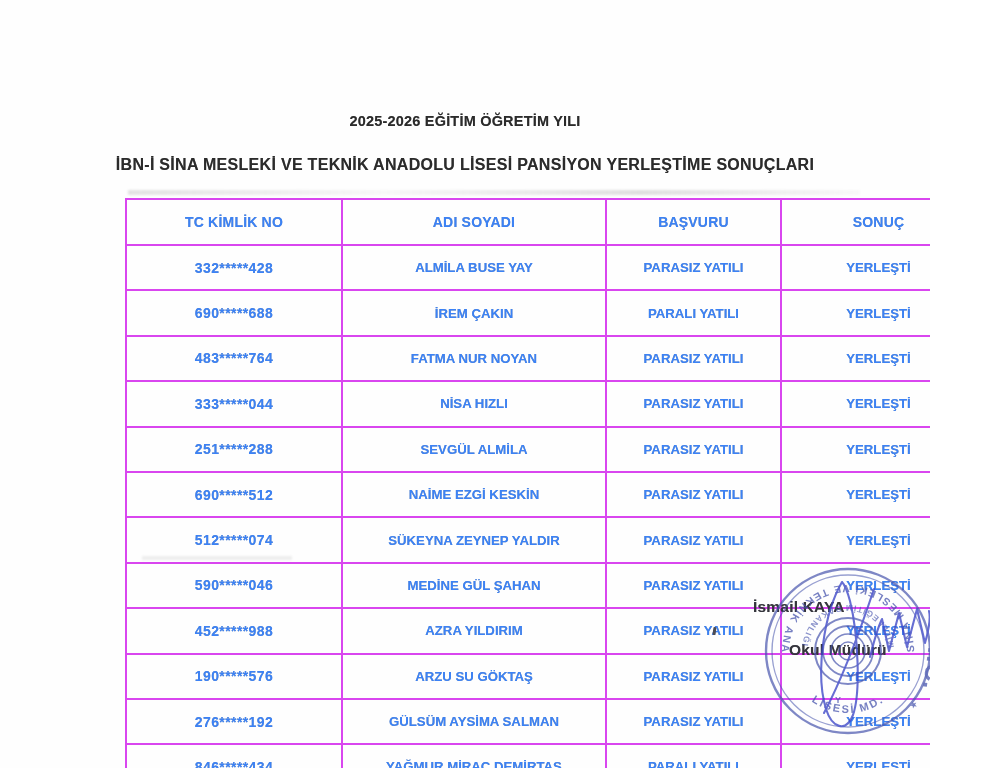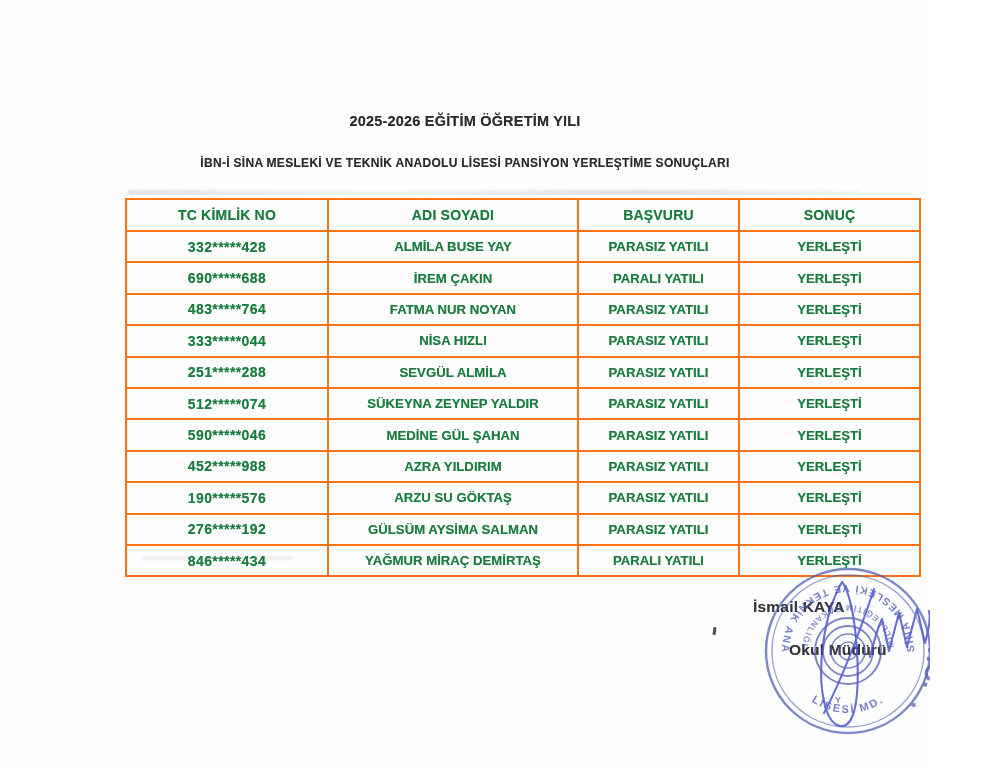--- a/index.html
+++ b/index.html
@@ -15,32 +15,32 @@
     overflow: hidden;
     color: #262626;
   }
   .doc-title {
     position: absolute; left: 0; width: 100%;
     text-align: center; font-weight: 700; color: #2b2b2b;
     text-shadow: 0 0 0.6px rgba(70,70,70,0.55);
     white-space: nowrap;
   }
   .title1 { top: 113px; font-size: 14.5px; letter-spacing: 0.2px; }
-  .title2 { top: 156px; font-size: 12px;  letter-spacing: 0.3px; }
+  .title2 { top: 156px; font-size: 16px;  letter-spacing: 0.3px; }
 
   table.results {
     position: absolute; left: 125px; top: 198px;
     width: 754px; border-collapse: collapse; table-layout: fixed;
   }
   .results th, .results td {
-    border: 2px solid #f97316;
-    padding: 4px; margin: 0;
+    border: 2px solid #d946ef;
+    padding: 11px; margin: 0;
     height: 21.4px;
     text-align: center; vertical-align: middle;
-    font-weight: 700; color: #15803d;
+    font-weight: 700; color: #3b82f6;
     white-space: nowrap; overflow: hidden;
     text-shadow: 0 0 0.5px rgba(70,70,70,0.5);
   }
   .results th { font-size: 14px; height: 22px; letter-spacing: 0.2px; }
   .results td { font-size: 13.2px; }
   .results td:first-child { font-size: 14px; letter-spacing: 0.4px; }
 
   .smudge { position: absolute; pointer-events: none; }
   .smudge.s1 {
     left: 128px; top: 190px; width: 732px; height: 5px;
@@ -115,20 +115,26 @@
         </tr>
         <tr>
           <td>333*****044</td>
           <td>NİSA HIZLI</td>
           <td>PARASIZ YATILI</td>
           <td>YERLEŞTİ</td>
         </tr>
         <tr>
           <td>251*****288</td>
           <td>SEVGÜL ALMİLA</td>
+          <td>PARASIZ YATILI</td>
+          <td>YERLEŞTİ</td>
+        </tr>
+        <tr>
+          <td>690*****512</td>
+          <td>NAİME EZGİ KESKİN</td>
           <td>PARASIZ YATILI</td>
           <td>YERLEŞTİ</td>
         </tr>
         <tr>
           <td>512*****074</td>
           <td>SÜKEYNA ZEYNEP YALDIR</td>
           <td>PARASIZ YATILI</td>
           <td>YERLEŞTİ</td>
         </tr>
         <tr>

